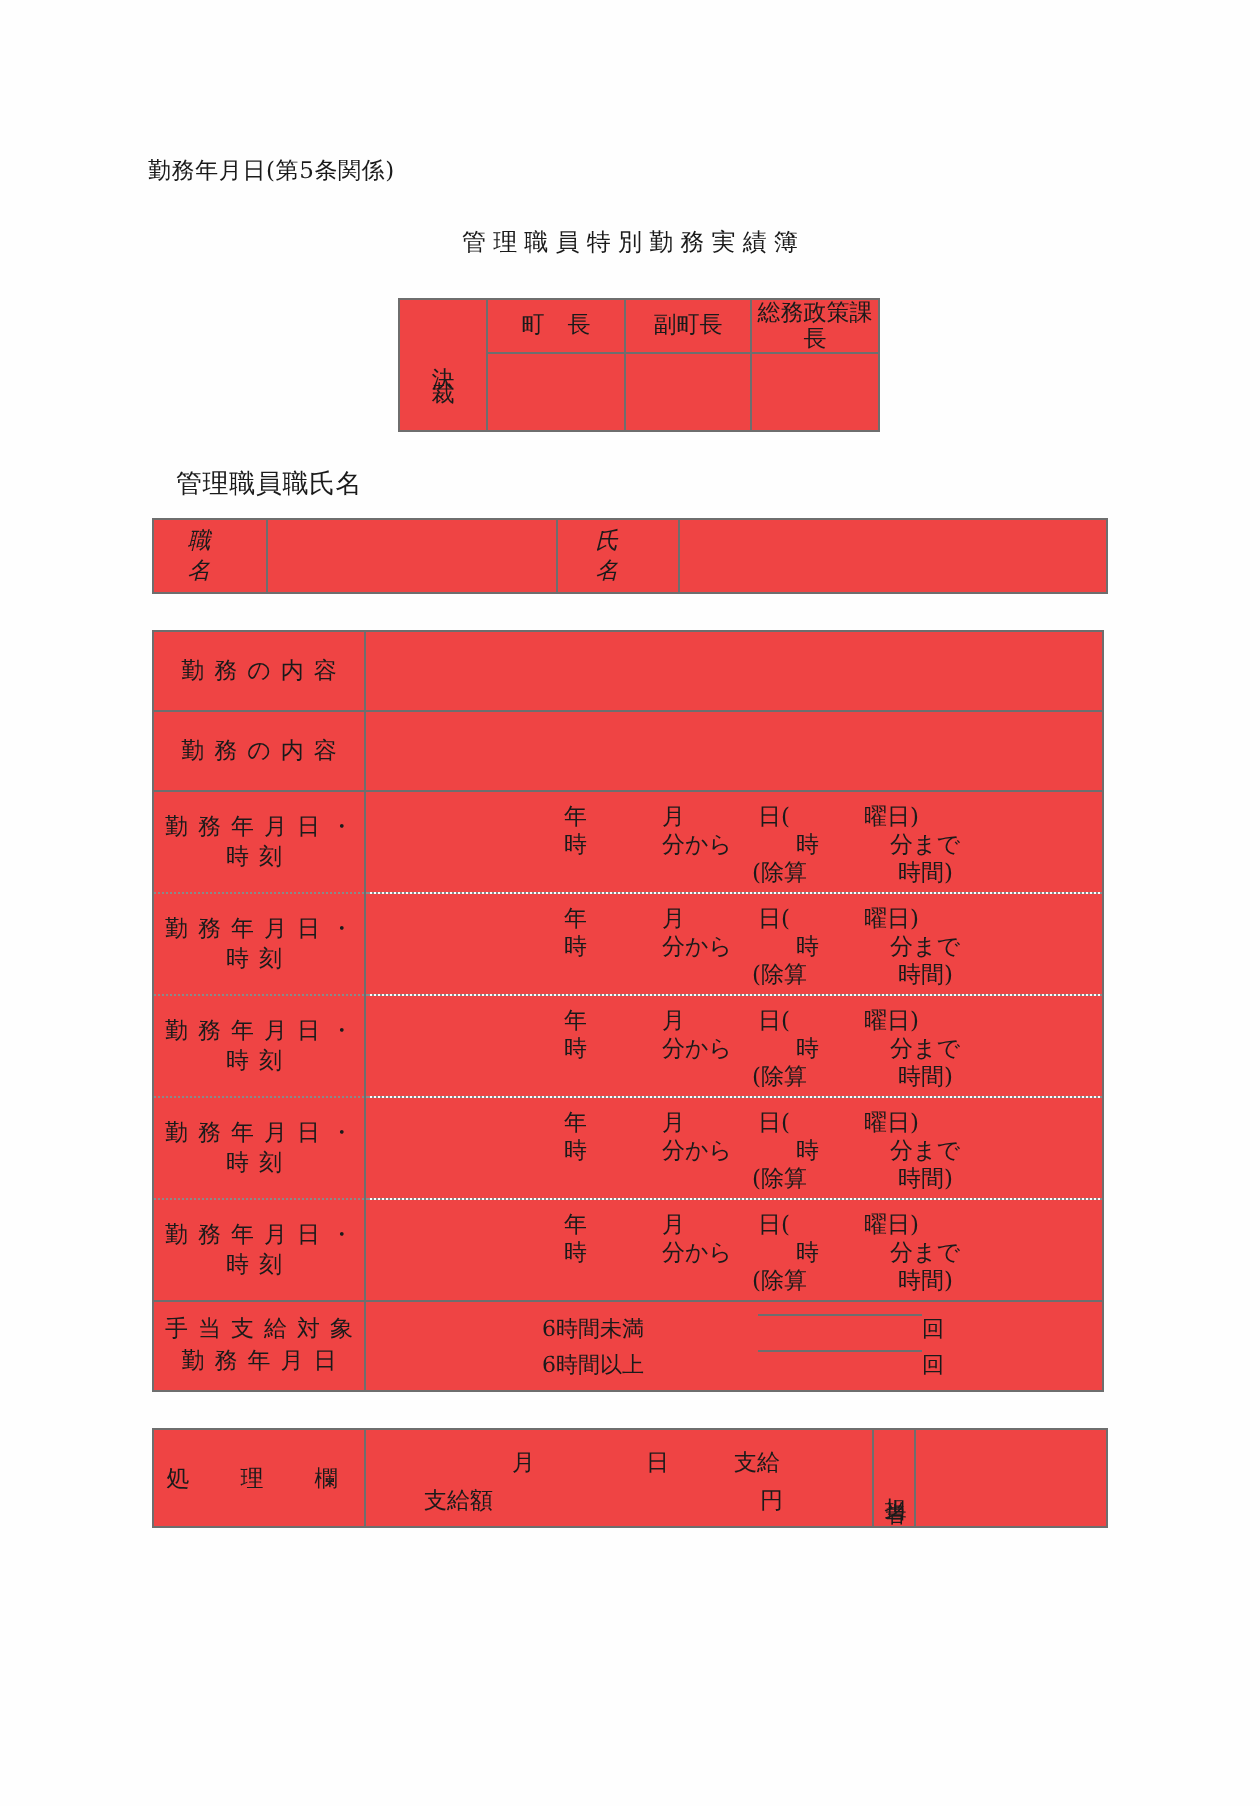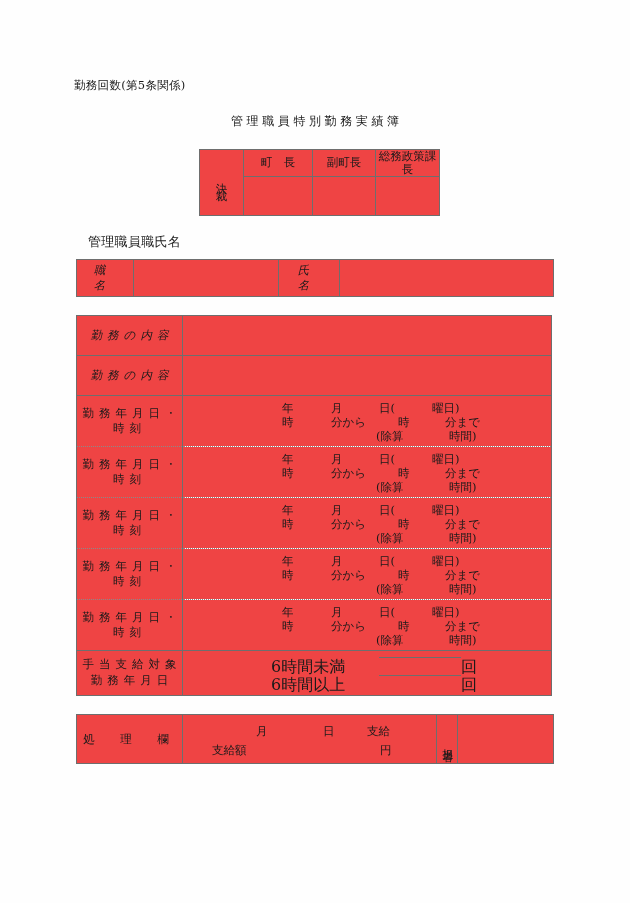--- a/index.html
+++ b/index.html
@@ -94,21 +94,21 @@
   #record-table {
     left: 76px;
     top: 315px;
   }
   #record-table td.lbl {
     text-align: center;
     letter-spacing: 5px;
     text-indent: 5px;
   }
   td.r-content { position: relative; }
-  .row-tall { height: 39px; font-style: italic; }
+  .row-tall { height: 39px; }
   .row-rec { height: 50px; }
   .dotted-top { border-top: 1px dotted #8a8a8a; }
   .dotted-bottom { border-bottom: 1px dotted #8a8a8a; }
 
   
   .rec-lines {
     position: relative;
     height: 50px;
     font-size: 11.5px;
   }
@@ -134,21 +134,21 @@
   
   .lbl-2line {
     text-align: center;
     line-height: 1.35;
     letter-spacing: 5px;
     text-indent: 5px;
   }
   .allow-wrap {
     position: relative;
     height: 44px;
-    font-size: 16px;
+    font-size: 11px;
   }
   .allow-wrap span { position: absolute; white-space: nowrap; }
   .a-l1 { top: 6px; left: 88px; }
   .a-l2 { top: 24px; left: 88px; }
   .blank-count {
     position: absolute;
     white-space: nowrap;
     border-bottom: 1px solid #6e6e6e;
     width: 82px;
     text-align: right;
@@ -183,21 +183,21 @@
     line-height: 1.05;
     font-size: 11px;
   }
   .center-cell { text-align: center; }
 </style>
 </head>
 <body>
 
 <div class="page">
 
-  <div class="form-no">勤務回数(第5条関係)</div>
+  <div class="form-no">勤務年月日(第5条関係)</div>
 
   <div class="doc-title">管理職員特別勤務実績簿</div>
 
   <table id="approval-table">
     <tbody>
         <tr>
       <td rowspan="2" style="width:43px;" class="center-cell">
         <span class="vert-2">決裁</span>
       </td>
       <td class="approve-head" style="width:68px;">町　長</td>

